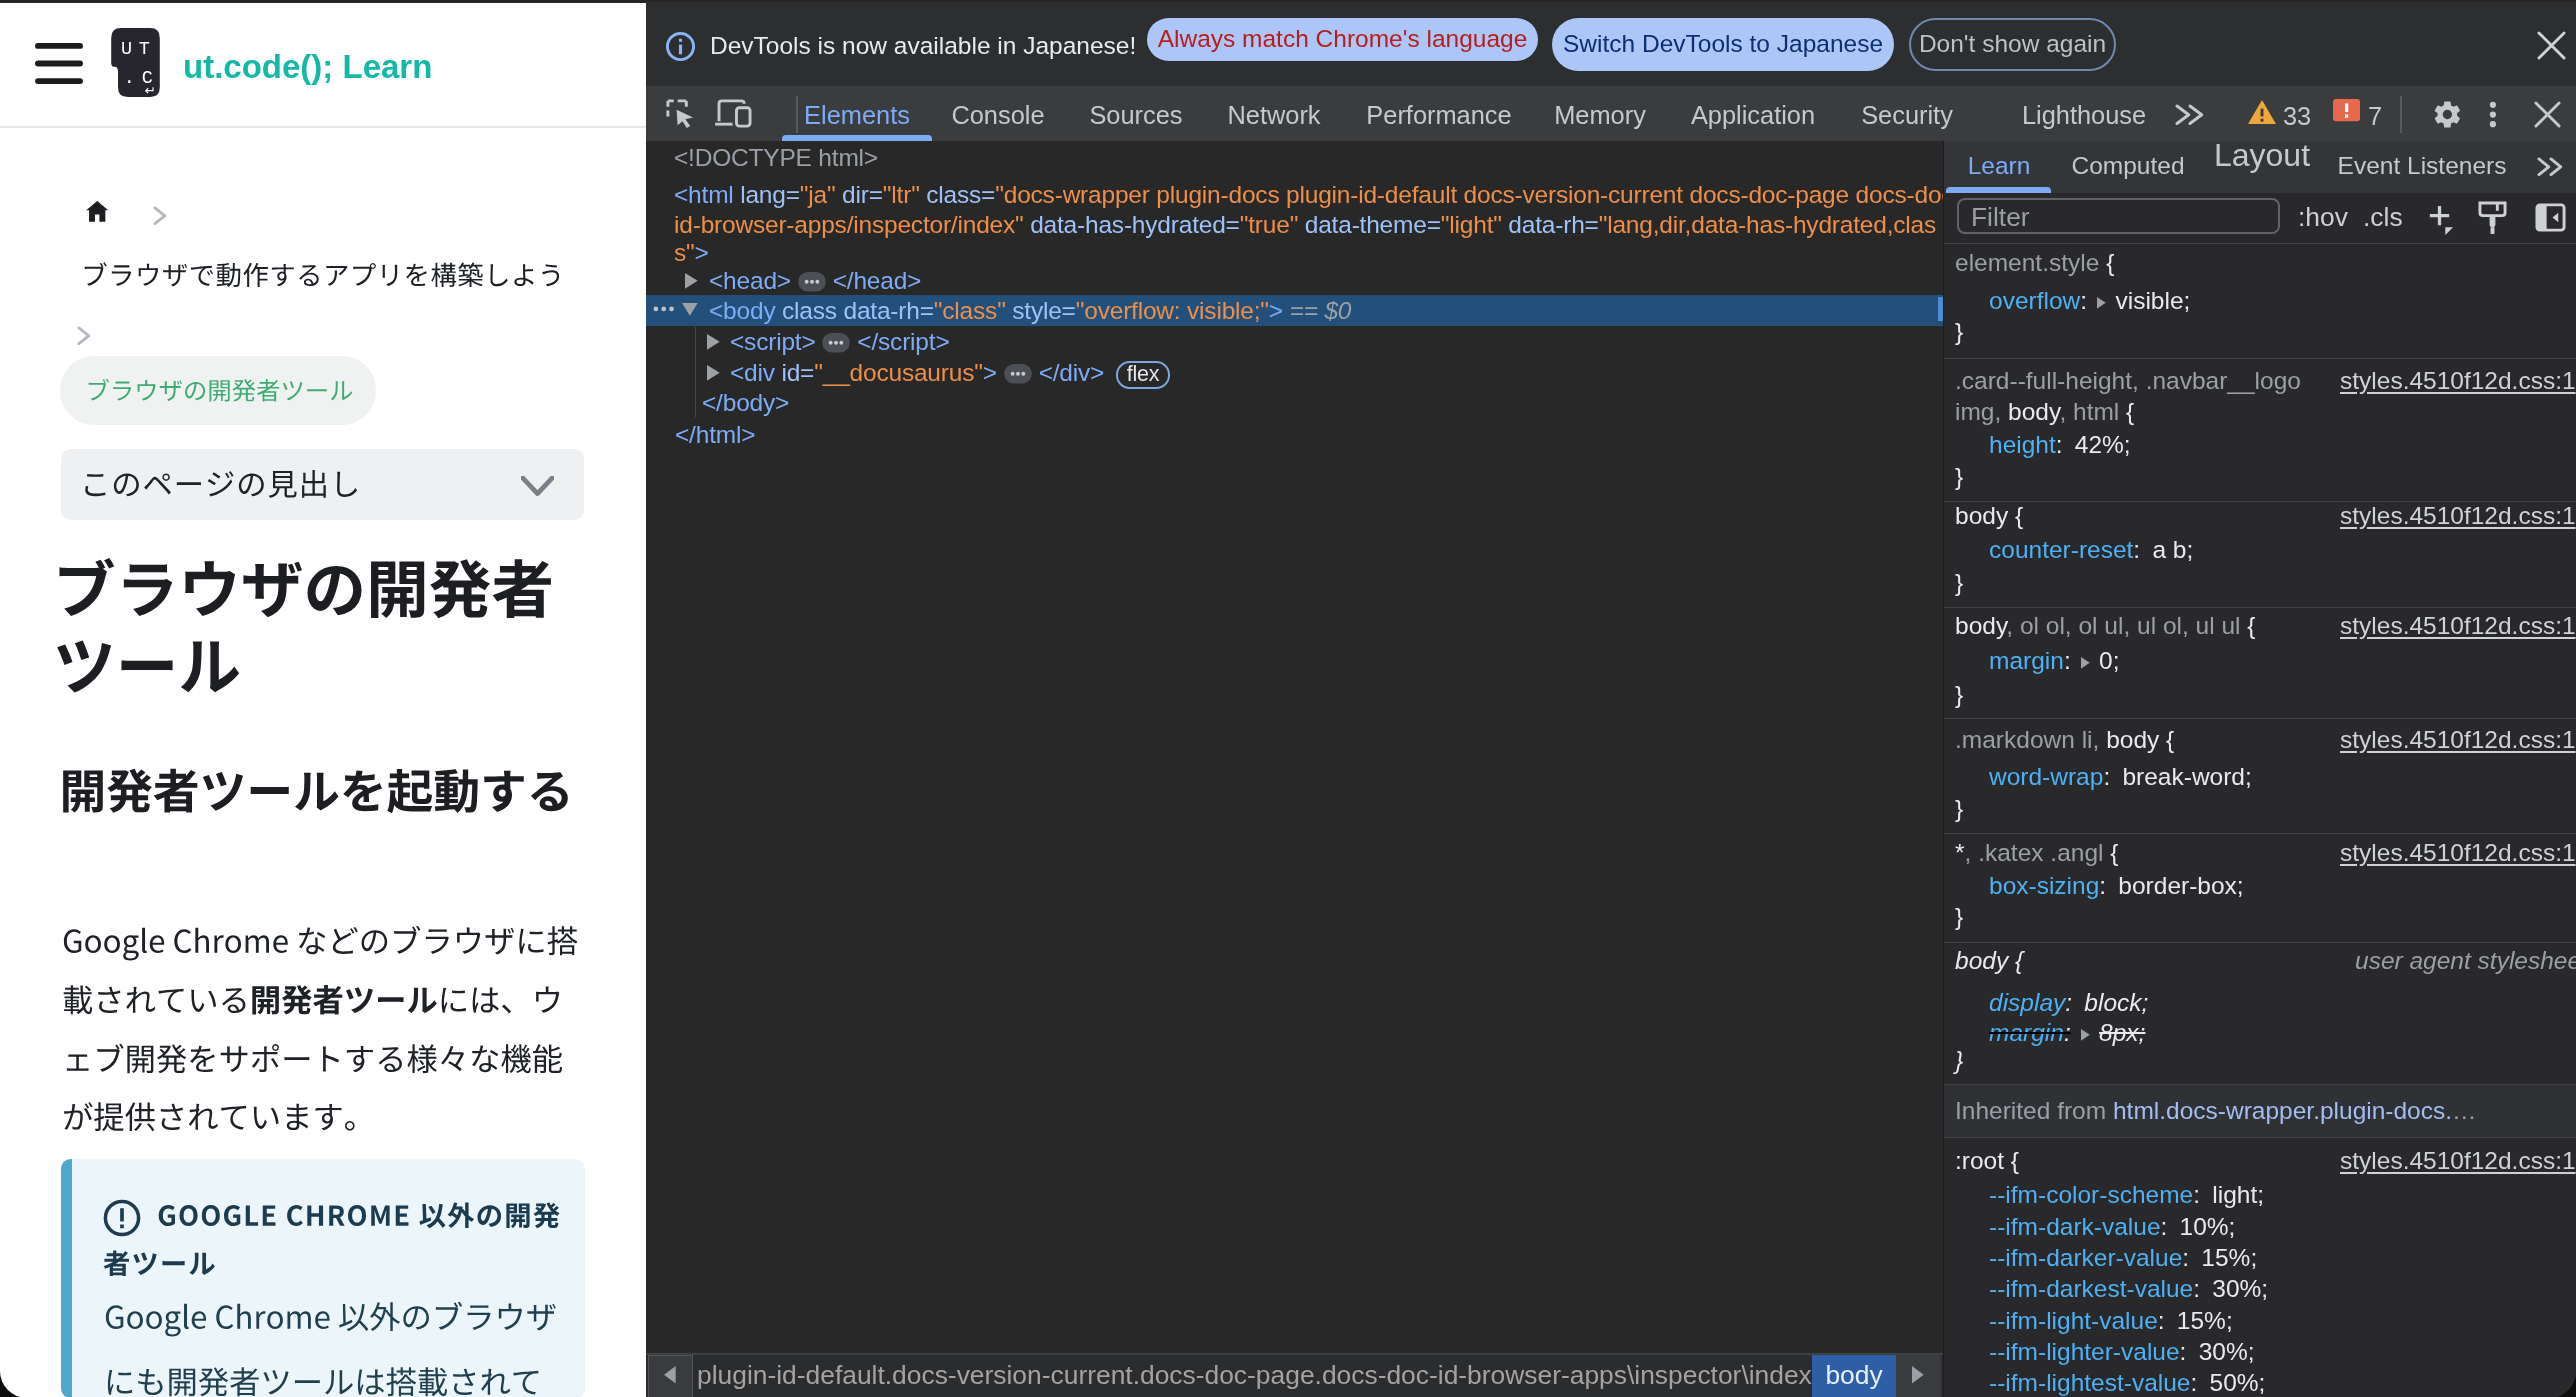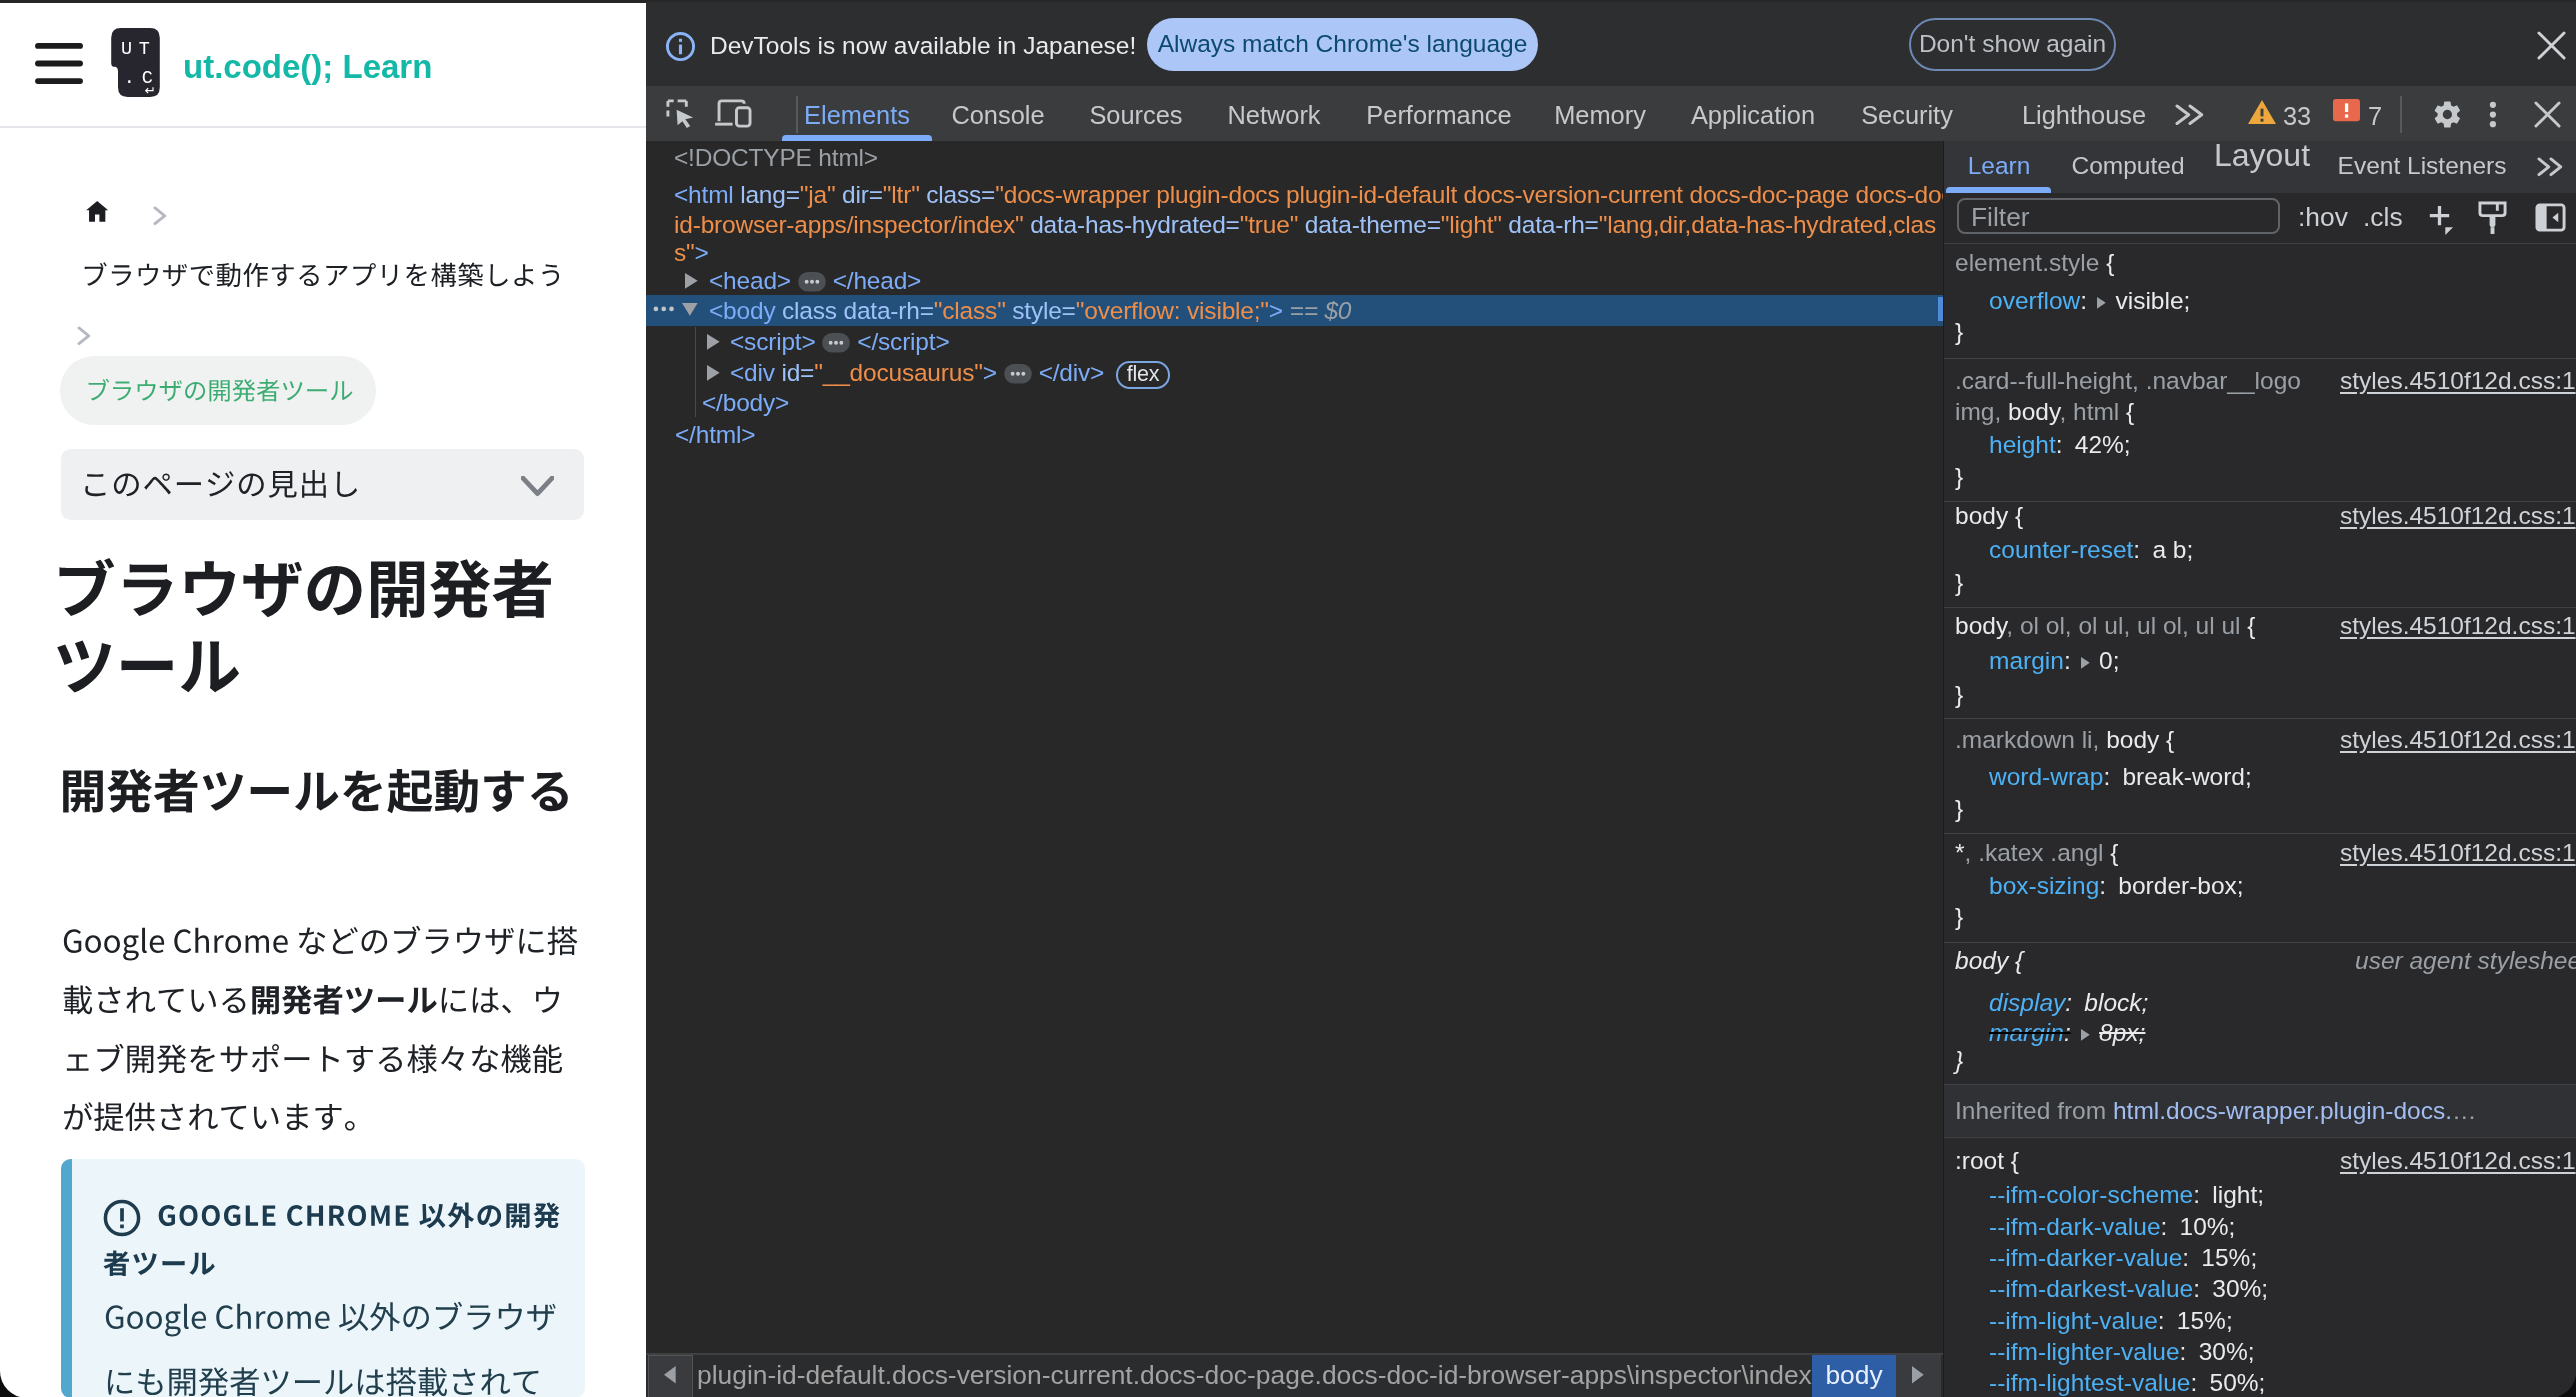--- a/index.html
+++ b/index.html
@@ -98,21 +98,22 @@
     </svg>
     <div class="a" style="left:646px;top:0;width:1930px;height:1398px;background:#282828"></div>
     <div class="a" style="left:0;top:0;width:2576px;height:2.9px;background:#262627"></div>
     <div class="a" style="left:646px;top:2px;width:1930px;height:84px;background:#2d2e30"></div>
     <svg class="a" style="left:665px;top:31px" width="31" height="31" viewBox="0 0 32 32">
       <circle cx="16" cy="16" r="13.5" fill="none" stroke="#8ab4f8" stroke-width="3"></circle>
       <rect x="14.4" y="14" width="3.2" height="10" fill="#8ab4f8"></rect>
       <rect x="14.4" y="8" width="3.2" height="3.2" fill="#8ab4f8"></rect>
     </svg>
     <div class="t" style="left:710px;top:34px;font-size:24.5px;color:#e8eaed">DevTools is now available in Japanese!</div>
-    <div class="btn" style="left:1147px;top:17.6px;width:391px;height:53px;background:#adc6f8;color:#0c4a6e">Always match Chrome's language</div>
+    <div class="btn" style="left:1147px;top:17.6px;width:391px;height:43px;background:#adc6f8;color:#b91c1c">Always match Chrome's language</div>
+    <div class="btn" style="left:1552px;top:17.6px;width:342px;height:53px;background:#adc6f8;color:#0e2f6d">Switch DevTools to Japanese</div>
     <div class="btn" style="left:1909px;top:17.6px;width:207px;height:53px;border:2px solid #6d89b4;color:#bdc1c6">Don't show again</div>
     <svg class="a" style="left:2537px;top:31px" width="29" height="29" viewBox="0 0 30 30">
       <path d="M2 2 L28 28 M28 2 L2 28" stroke="#ced2d6" stroke-width="3" stroke-linecap="round"></path>
     </svg>
     <div class="a" style="left:646px;top:86px;width:1930px;height:55px;background:#3b3c3e"></div>
     <svg class="a" style="left:665px;top:98px" width="31" height="31" viewBox="0 0 32 32">
       <path d="M3 3 h6 M13 3 h6 M3 3 v6 M3 13 v6 M22 3 v6 M22 3 h-3" stroke="#c6c9cc" stroke-width="3" fill="none"></path>
       <path d="M12 12 L29 20 L21 22 L26 29 L22.5 31 L18 24 L13 28 Z" fill="#c6c9cc"></path>
     </svg>
     <svg class="a" style="left:715px;top:98px" width="41" height="31" viewBox="0 0 42 32">

